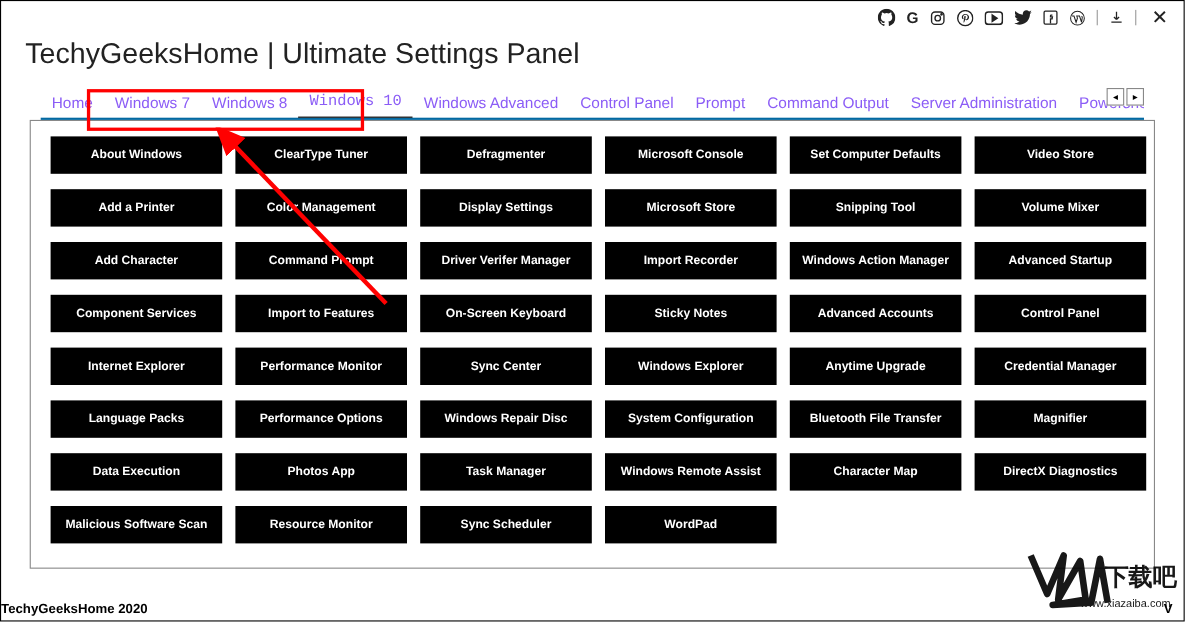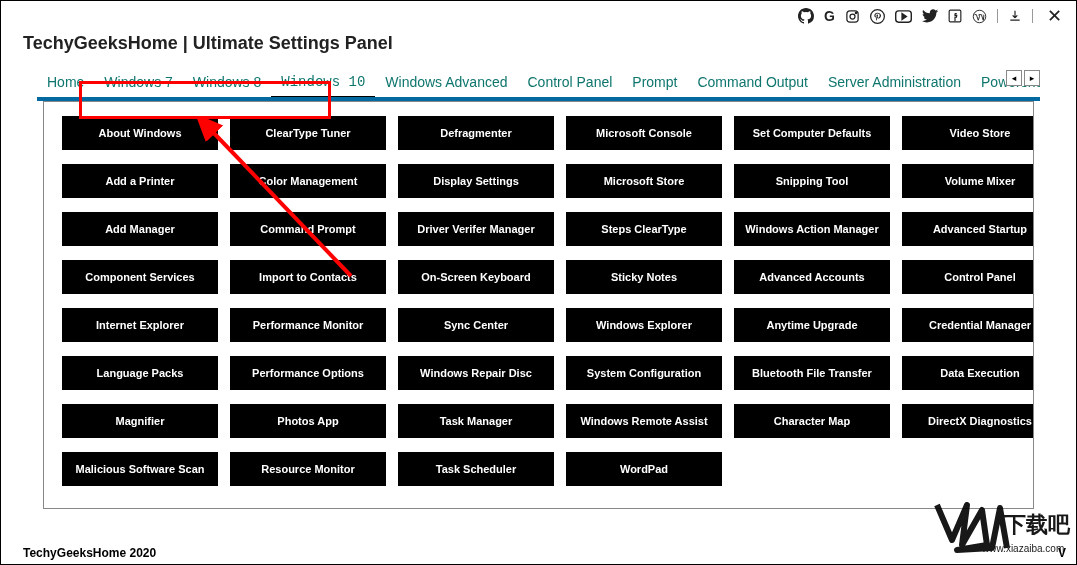--- a/index.html
+++ b/index.html
@@ -1,32 +1,32 @@
 <!DOCTYPE html>
 <html><head>
 <meta charset="utf-8">
 <style>
 * { box-sizing: border-box; margin: 0; padding: 0; }
 body { font-family: "Segoe UI", Arial, sans-serif; background: #fff; width: 1077px; height: 565px; overflow: hidden; position: relative; border: 1px solid #000; }
 .topbar { display: flex; justify-content: flex-end; align-items: center; padding: 4px 10px 0 0; gap: 10px; color: #222; }
 .topbar span { cursor: pointer; font-size: 14px; display: inline-flex; align-items: center; }
 .topbar .divider { width: 1px; height: 14px; background: #999; }
-.title { font-size: 18px; font-weight: 700; color: #222; padding: 6px 0 14px 22px; }
+.title { font-size: 26px; font-weight: 400; color: #222; padding: 6px 0 14px 22px; }
 .tabs-wrap { position: relative; margin: 0 36px; }
-.tabs { display: flex; align-items: flex-start; font-size: 14px; color: #0f766e; border-bottom: 4px solid #0369a1; white-space: nowrap; overflow: hidden; }
+.tabs { display: flex; align-items: flex-end; font-size: 14px; color: #8b5cf6; border-bottom: 2px solid #0369a1; white-space: nowrap; overflow: hidden; }
 .tab { padding: 6px 10px; cursor: pointer; }
 .tab.active { border-bottom: 2px solid #000; margin-bottom: -1px; font-family: Liberation Mono, monospace; }
 .tab-nav-btns { position: absolute; right: 0; top: 2px; display: flex; gap: 2px; background: #fff; }
 .tab-nav-btn { width: 16px; height: 16px; border: 1px solid #888; display: flex; align-items: center; justify-content: center; font-size: 9px; cursor: pointer; user-select: none;}
 .highlight-box { position: absolute; border: 3px solid #ff0000; left: 78px; top: 80px; width: 252px; height: 38px; pointer-events: none; z-index: 5; }
 .arrow { position: absolute; left: 190px; top: 115px; z-index: 5; pointer-events: none; }
-.panel { border: 1px solid #888; margin: 0 42px; height: 408px; padding: 14px 18px 0 18px; overflow: hidden; }
+.panel { border: 1px solid #888; margin: 0 26px; height: 408px; padding: 14px 18px 0 18px; overflow: hidden; }
 .grid { display: grid; grid-template-columns: repeat(6, 156px); grid-auto-rows: 34px; gap: 14px 12px; }
 .tile { background: #000; color: #fff; font-size: 11px; font-weight: bold; display: flex; align-items: center; justify-content: center; text-align: center; cursor: pointer; padding: 0 4px; }
-.footer { position: absolute; bottom: 4px; left: 22px; right: 10px; display: flex; justify-content: space-between; font-size: 12px; font-weight: bold; }
+.footer { position: absolute; bottom: 4px; left: 0; right: 10px; display: flex; justify-content: space-between; font-size: 12px; font-weight: bold; }
 .watermark { position: absolute; right: 4px; bottom: 4px; opacity: 0.9; z-index: 6; pointer-events:none; }
 </style>
 </head>
 <body>
 
 <div class="topbar">
   <span>
       <svg width="16" height="16" viewBox="0 0 16 16" fill="#222">
         <path d="M8 0C3.58 0 0 3.58 0 8c0 3.54 2.29 6.53 5.47 7.59.4.07.55-.17.55-.38v-1.33c-2.23.48-2.7-1.07-2.7-1.07-.36-.93-.89-1.18-.89-1.18-.73-.5.05-.49.05-.49.8.06 1.23.83 1.23.83.72 1.23 1.88.87 2.33.67.07-.52.28-.87.51-1.07-1.78-.2-3.64-.89-3.64-3.95 0-.87.31-1.59.82-2.15-.08-.2-.36-1.02.08-2.12 0 0 .67-.21 2.2.82a7.6 7.6 0 014 0c1.53-1.03 2.2-.82 2.2-.82.44 1.1.16 1.92.08 2.12.51.56.82 1.28.82 2.15 0 3.07-1.87 3.75-3.65 3.95.29.25.54.73.54 1.48v2.19c0 .21.15.46.55.38A8 8 0 0016 8c0-4.42-3.58-8-8-8z"></path>
       </svg>
@@ -116,53 +116,53 @@
       <div class="tile">Defragmenter</div>
       <div class="tile">Microsoft Console</div>
       <div class="tile">Set Computer Defaults</div>
       <div class="tile">Video Store</div>
       <div class="tile">Add a Printer</div>
       <div class="tile">Color Management</div>
       <div class="tile">Display Settings</div>
       <div class="tile">Microsoft Store</div>
       <div class="tile">Snipping Tool</div>
       <div class="tile">Volume Mixer</div>
-      <div class="tile">Add Manager</div>
+      <div class="tile">Add Character</div>
       <div class="tile">Command Prompt</div>
       <div class="tile">Driver Verifer Manager</div>
-      <div class="tile">Steps ClearType</div>
+      <div class="tile">Import Recorder</div>
       <div class="tile">Windows Action Manager</div>
       <div class="tile">Advanced Startup</div>
       <div class="tile">Component Services</div>
-      <div class="tile">Import to Contacts</div>
+      <div class="tile">Import to Features</div>
       <div class="tile">On-Screen Keyboard</div>
       <div class="tile">Sticky Notes</div>
       <div class="tile">Advanced Accounts</div>
       <div class="tile">Control Panel</div>
       <div class="tile">Internet Explorer</div>
       <div class="tile">Performance Monitor</div>
       <div class="tile">Sync Center</div>
       <div class="tile">Windows Explorer</div>
       <div class="tile">Anytime Upgrade</div>
       <div class="tile">Credential Manager</div>
       <div class="tile">Language Packs</div>
       <div class="tile">Performance Options</div>
       <div class="tile">Windows Repair Disc</div>
       <div class="tile">System Configuration</div>
       <div class="tile">Bluetooth File Transfer</div>
+      <div class="tile">Magnifier</div>
       <div class="tile">Data Execution</div>
-      <div class="tile">Magnifier</div>
       <div class="tile">Photos App</div>
       <div class="tile">Task Manager</div>
       <div class="tile">Windows Remote Assist</div>
       <div class="tile">Character Map</div>
       <div class="tile">DirectX Diagnostics</div>
       <div class="tile">Malicious Software Scan</div>
       <div class="tile">Resource Monitor</div>
-      <div class="tile">Task Scheduler</div>
+      <div class="tile">Sync Scheduler</div>
       <div class="tile">WordPad</div>
     </div>
 </div>
 
 <div class="footer">
   <span>TechyGeeksHome 2020</span>
   <span>V</span>
 </div>
 
 <svg class="watermark" width="140" height="60">

